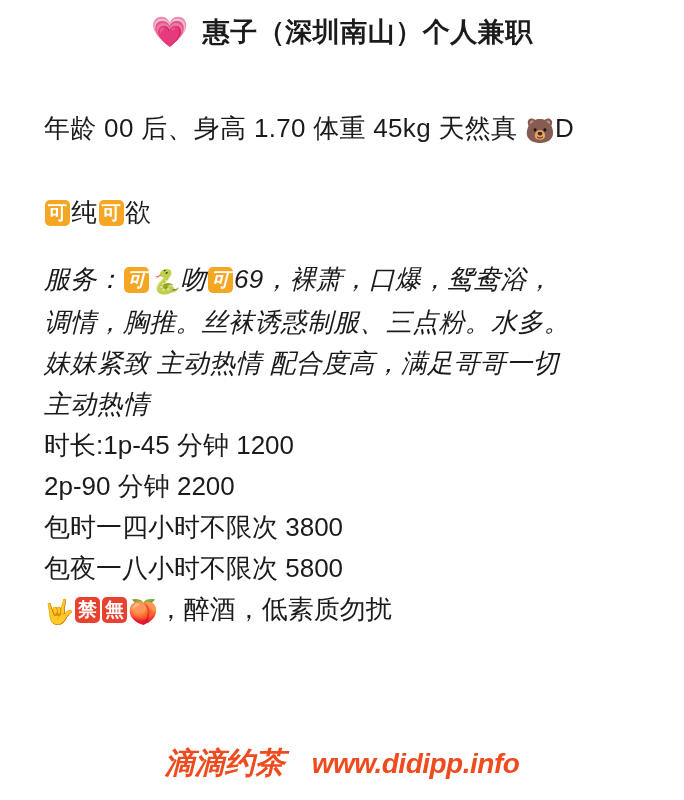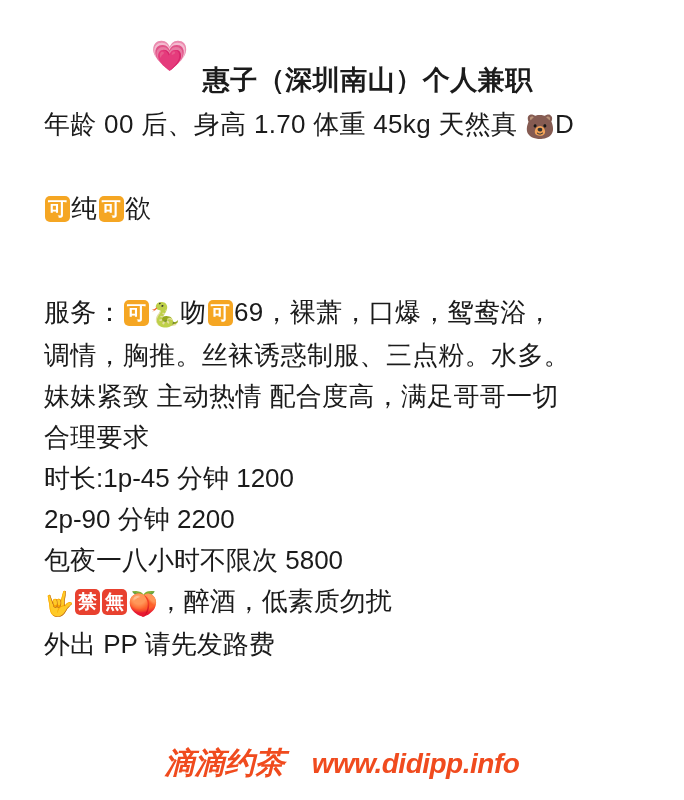--- a/index.html
+++ b/index.html
@@ -30,36 +30,37 @@
   }
   .heart-icon {
     font-size: 30px;
     line-height: 1;
   }
   .title-text {
     font-size: 27px;
     font-weight: bold;
     letter-spacing: 0.5px;
     color: #1b1b1b;
-    margin-top: 48px;
   }
   .body-block {
     padding: 0 44px;
     box-sizing: border-box;
   }
   .para {
     font-size: 26px;
     line-height: 41px;
     color: #1b1b1b;
     letter-spacing: 0.3px;
   }
   .para.p1 {
+    margin-top: 52px;
   }
   .para.p2 {
-    margin-top: 63px;
+    margin-top: 26px;
+    font-style: italic;
   }
   .line {
     font-size: 26px;
     line-height: 41px;
     color: #1b1b1b;
   }
   .line.spaced {
     margin-top: 0;
   }
   .emoji-box {
@@ -121,31 +122,31 @@
     <div class="para p1">
       <span>年龄 00 后、身高 1.70 体重 45kg 天然真 </span><span class="emoji-glyph">🐻</span><span>D</span><br>
       <br>
       <span class="emoji-box">可</span><span>纯</span><span class="emoji-box">可</span><span>欲</span>
     </div>
 
     <div class="para p2">
       <span>服务：</span><span class="emoji-box">可</span><span class="emoji-glyph">🐍</span><span>吻</span><span class="emoji-box">可</span><span>69，</span><span>裸萧，口爆，鸳鸯浴，</span><br>
       <span>调情，胸推。丝袜诱惑制服、三点粉。水多。</span><br>
       <span>妹妹紧致 主动热情 配合度高，满足哥哥一切</span><br>
-      <span>合理要求</span>
+      <span>主动热情</span>
     </div>
 
     <div class="line spaced">时长:1p-45 分钟 1200</div>
     <div class="line"> 2p-90 分钟 2200</div>
+    <div class="line">包时一四小时不限次 3800</div>
     <div class="line">包夜一八小时不限次 5800</div>
 
     <div class="line spaced">
       <span class="emoji-glyph">🤟</span><span class="emoji-box red">禁</span><span class="emoji-box red">無</span><span class="emoji-glyph">🍑</span><span>，醉酒，低素质勿扰</span>
     </div>
-    <div class="line">外出 PP 请先发路费</div>
   </div>
 
   <div class="footer">
     <span class="footer-cn">滴滴约茶</span>
     <span class="footer-url">www.didipp.info</span>
   </div>
 
 </div>
 
 </body></html>

